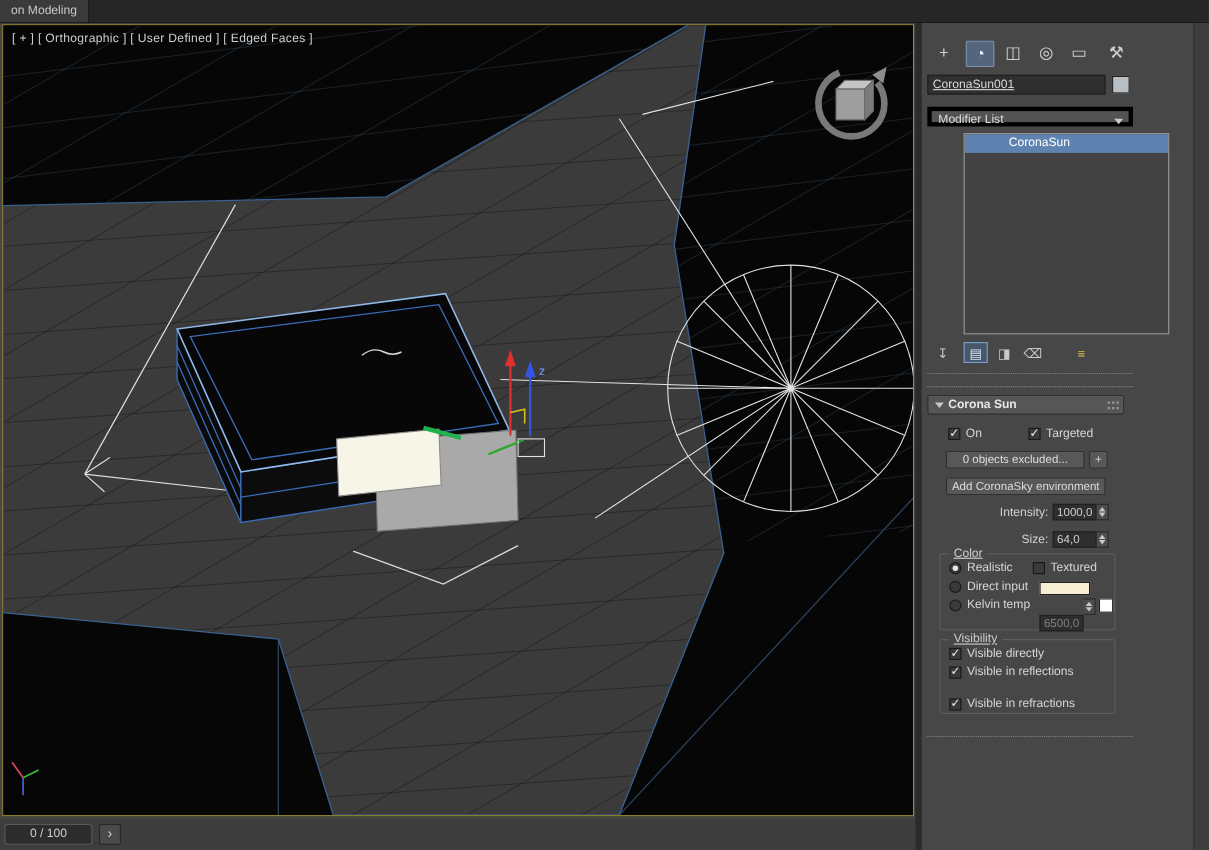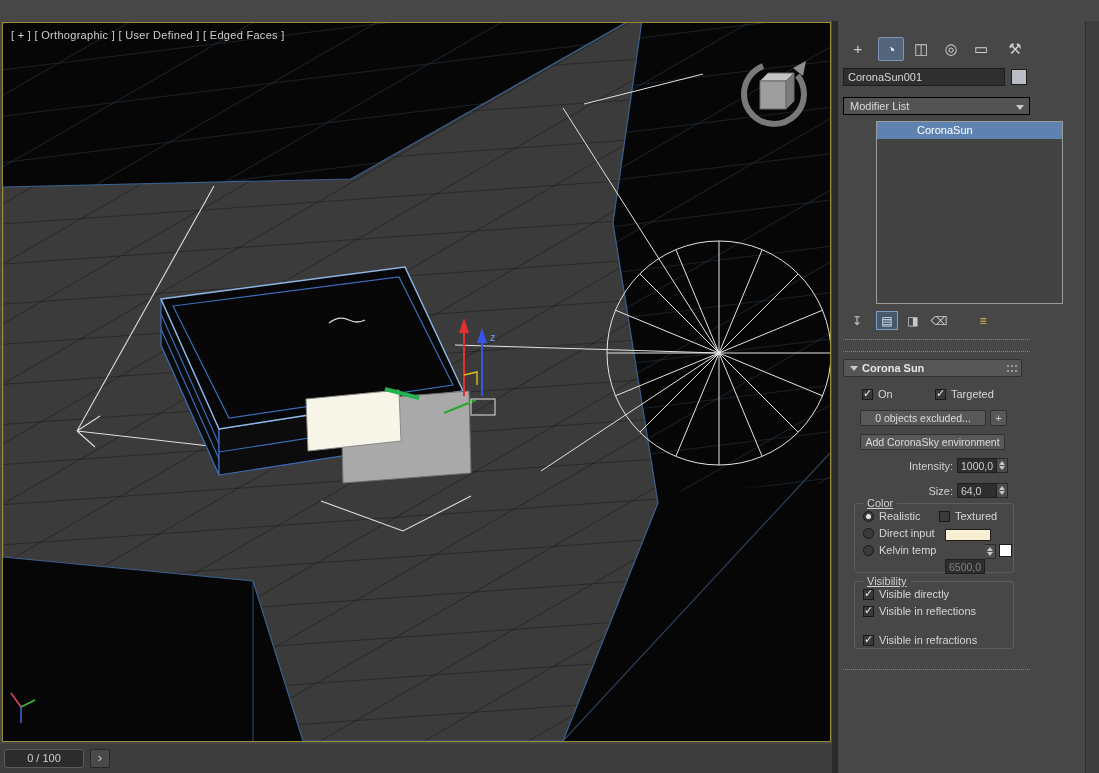--- a/index.html
+++ b/index.html
@@ -22,24 +22,24 @@
   .frame-box { position:absolute; left:4px; top:5px; width:80px; height:19px; background:#2c2c2c; border:1px solid #5a5a5a; border-radius:3px; color:#cfcfcf; font-size:11px; text-align:center; line-height:17px; }
   .next-btn { position:absolute; left:90px; top:5px; width:20px; height:19px; background:#4a4a4a; border:1px solid #262626; border-radius:2px; color:#cfcfcf; font-size:13px; line-height:15px; text-align:center; cursor:pointer; }
 
   
   .panel { position:absolute; left:838px; top:21px; width:261px; height:752px; background:#474747; font-size:11px; color:#d6d6d6; }
   .panel-right-strip { position:absolute; left:247px; top:0; width:14px; height:752px; background:#3e3e3e; border-left:1px solid #2f2f2f; }
 
   .ptab { position:absolute; top:16px; width:26px; height:24px; line-height:24px; text-align:center; font-size:15px; color:#cfcfcf; border-radius:2px; cursor:pointer; }
   .ptab.active { background:#53657b; border:1px solid #7c95b5; color:#e8f0fa; }
 
-  .name-field { position:absolute; left:5px; top:47px; width:162px; height:18px; background:#2f2f2f; border:1px solid #1e1e1e; color:#d8d8d8; font-size:11px; padding:0 4px; font-family:"Liberation Sans",sans-serif; }
+  .name-field { position:absolute; left:5px; top:47px; width:162px; height:18px; background:#2f2f2f; border:1px solid #1e1e1e; color:#d8d8d8; font-size:11px; padding:0 4px; font-family:"Liberation Sans",sans-serif;text-decoration:underline; }
   .wire-swatch { position:absolute; left:173px; top:48px; width:16px; height:16px; background:#b9bec4; border:1px solid #1e1e1e; cursor:pointer; }
 
-  .dropdown { position:absolute; left:5px; top:76px; width:187px; height:18px; background:#535353; border:1px solid #000000; line-height:16px; padding-left:6px; color:#dadada; cursor:pointer; }
+  .dropdown { position:absolute; left:5px; top:76px; width:187px; height:18px; background:#535353; border:4px solid #000000; line-height:16px; padding-left:6px; color:#dadada; cursor:pointer; }
   .dd-arrow { position:absolute; right:5px; top:7px; width:0; height:0; border-left:4px solid transparent; border-right:4px solid transparent; border-top:5px solid #cccccc; }
 
   .stack-list { position:absolute; left:5px; top:100px; width:187px; height:183px; background:#434343; border:1px solid #9c9c9c; overflow:hidden;margin-left:33px; }
   .stack-row { height:17px; line-height:17px; padding-left:40px; color:#e8e8e8; cursor:pointer; }
   .stack-row.selected { background:#5f83b1; color:#ffffff; }
 
   .stack-tool { position:absolute; top:290px; width:22px; height:19px; line-height:18px; text-align:center; font-size:12px; color:#c9c9c9; background:transparent; border:1px solid transparent; cursor:pointer; }
   .stack-tool.active { background:#46586c; border:1px solid #7ba0c8; color:#d9e6f5; }
   .stack-tool.colored { color:#d8c050; }
 
@@ -69,20 +69,23 @@
 
   .group { position:absolute; left:16px; width:160px; border:1px solid #5d5d5d; border-radius:3px; }
   .group-title { position:absolute; top:-7px; left:8px; background:#474747; padding:0 4px; color:#cfcfcf;text-decoration:underline; }
   .swatch { position:absolute; border:1px solid #1c1c1c; cursor:pointer; }
 </style>
 </head>
 <body>
 
 <div class="app">
 
+  <div class="topbar">
+    <div class="ribbon-tab">on Modeling</div>
+  </div>
 
   <div class="viewport">
     <svg class="vp-svg" width="827" height="718" viewBox="0 0 827 718">
       <defs>
         <pattern id="gA" width="62" height="62" patternUnits="userSpaceOnUse" patternTransform="rotate(-30)">
           <line x1="0" y1="0" x2="62" y2="0" stroke="#2a3b4a" stroke-width="1"></line>
         </pattern>
         <pattern id="gB" width="46" height="46" patternUnits="userSpaceOnUse" patternTransform="rotate(-7)">
           <line x1="0" y1="0" x2="46" y2="0" stroke="#2a3b4a" stroke-width="1"></line>
         </pattern>

